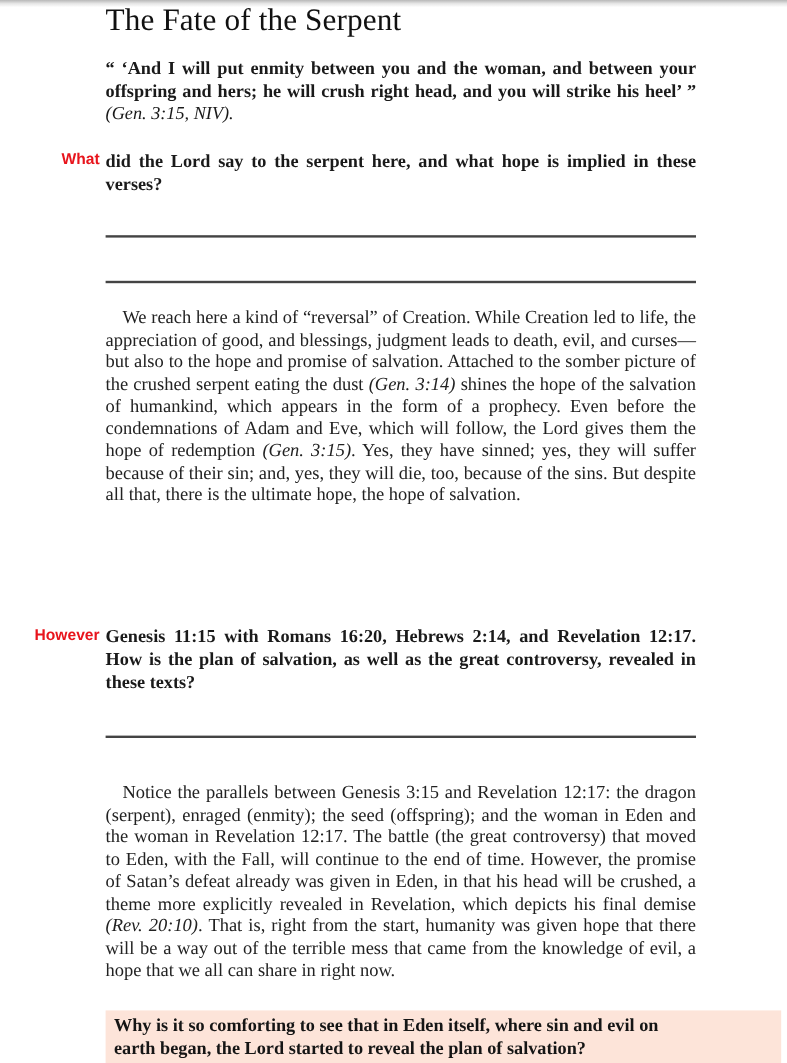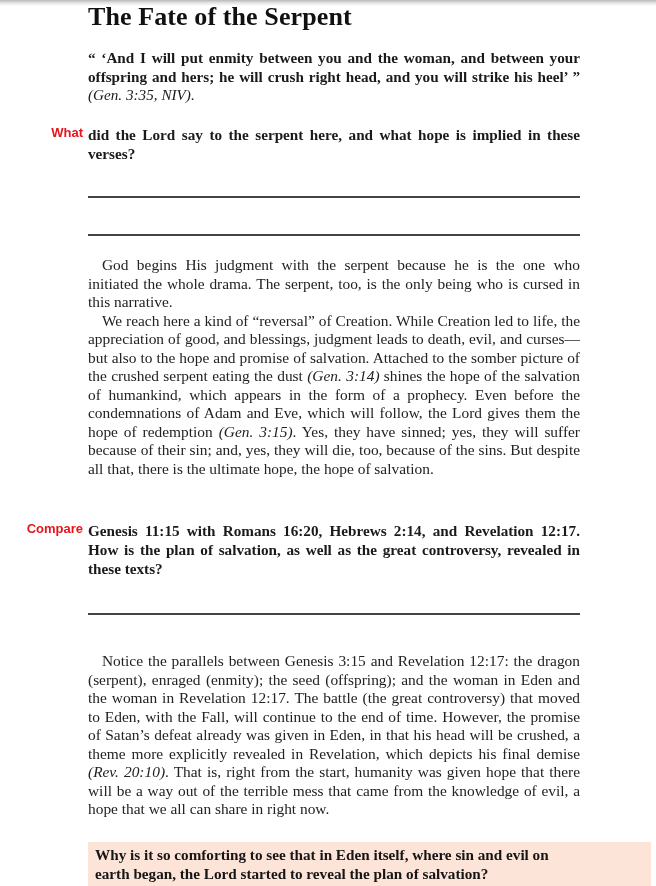--- a/index.html
+++ b/index.html
@@ -18,21 +18,21 @@
   .top-shade {
     position: absolute;
     left: 0; top: 0;
     width: 656px; height: 6px;
     background: linear-gradient(to bottom, #b8b8b8 0%, #e6e6e6 50%, #ffffff 100%);
   }
   .title {
     position: absolute;
     left: 88px; top: 0px;
     font-family: "Liberation Serif", serif;
-    font-weight: bold;
+    font-weight: normal;
     font-size: 26px;
     line-height: 34px;
     color: #111;
     margin: 0;
     letter-spacing: 0.1px;
   }
   .verse {
     position: absolute;
     left: 88px; top: 49px;
     width: 492px;
@@ -115,36 +115,35 @@
     color: #151515;
   }
 </style>
 </head>
 <body>
 
 <div class="top-shade"></div>
 
 <h1 class="title">The Fate of the Serpent</h1>
 
-<p class="verse"><span>“ ‘And I will put enmity between you and the woman, and between your offspring and hers; he will crush right head, and you will strike his heel’ ”</span> <span class="ref">(Gen. 3:35, NIV).</span></p>
+<p class="verse"><span>“ ‘And I will put enmity between you and the woman, and between your offspring and hers; he will crush right head, and you will strike his heel’ ”</span> <span class="ref">(Gen. 3:15, NIV).</span></p>
 
 <div class="question q1">
   <span class="q-keyword">What</span><span>did the Lord say to the serpent here, and what hope is implied in these verses?</span>
 </div>
 
 <div class="answer-line line1"></div>
 <div class="answer-line line2"></div>
 
 <div class="body-text para1">
-  <p>God begins His judgment with the serpent because he is the one who initiated the whole drama. The serpent, too, is the only being who is cursed in this narrative.</p>
   <p><span>We reach here a kind of “reversal” of Creation. While Creation led to life, the appreciation of good, and blessings, judgment leads to death, evil, and curses—but also to the hope and promise of salvation. Attached to the somber picture of the crushed serpent eating the dust </span><em>(Gen. 3:14)</em><span> shines the hope of the salvation of humankind, which appears in the form of a prophecy. Even before the condemnations of Adam and Eve, which will follow, the Lord gives them the hope of redemption </span><em>(Gen. 3:15)</em><span>. Yes, they have sinned; yes, they will suffer because of their sin; and, yes, they will die, too, because of the sins. But despite all that, there is the ultimate hope, the hope of salvation.</span></p>
 </div>
 
 <div class="question q2">
-  <span class="q-keyword">Compare</span><span>Genesis 11:15 with Romans 16:20, Hebrews 2:14, and Revelation 12:17. How is the plan of salvation, as well as the great controversy, revealed in these texts?</span>
+  <span class="q-keyword">However</span><span>Genesis 11:15 with Romans 16:20, Hebrews 2:14, and Revelation 12:17. How is the plan of salvation, as well as the great controversy, revealed in these texts?</span>
 </div>
 
 <div class="answer-line line3"></div>
 
 <div class="body-text para2">
   <p><span>Notice the parallels between Genesis 3:15 and Revelation 12:17: the dragon (serpent), enraged (enmity); the seed (offspring); and the woman in Eden and the woman in Revelation 12:17. The battle (the great controversy) that moved to Eden, with the Fall, will continue to the end of time. However, the promise of Satan’s defeat already was given in Eden, in that his head will be crushed, a theme more explicitly revealed in Revelation, which depicts his final demise </span><em>(Rev. 20:10)</em><span>. That is, right from the start, humanity was given hope that there will be a way out of the terrible mess that came from the knowledge of evil, a hope that we all can share in right now.</span></p>
 </div>
 
 <div class="callout">
   <p class="callout-text">Why is it so comforting to see that in Eden itself, where sin and evil on earth began, the Lord started to reveal the plan of salvation?</p>

